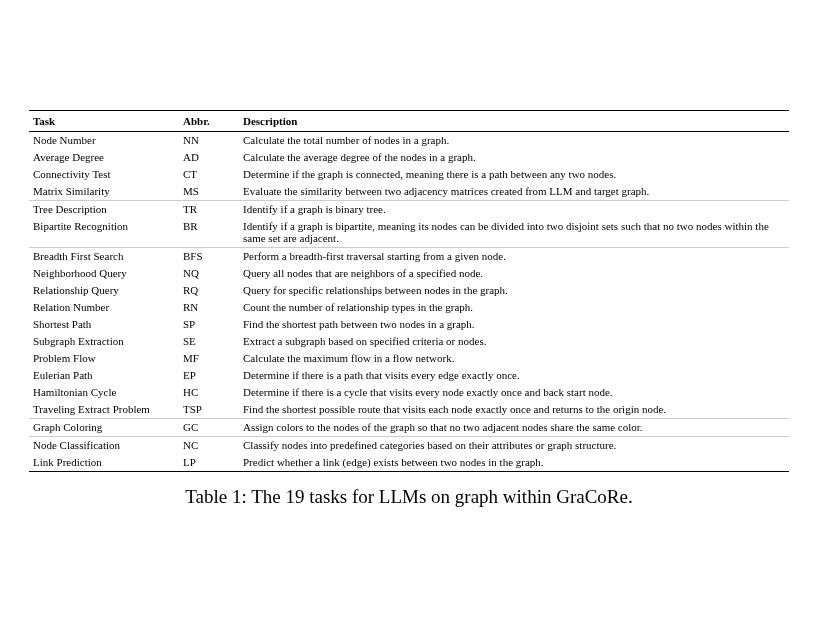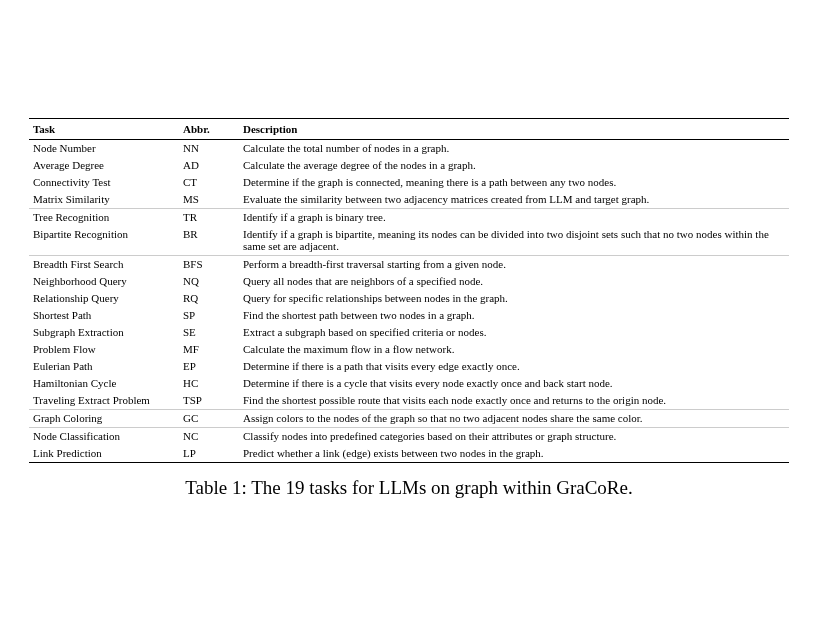--- a/index.html
+++ b/index.html
@@ -77,21 +77,21 @@
           <td class="col-task">Connectivity Test</td>
           <td class="col-abbr">CT</td>
           <td class="col-desc">Determine if the graph is connected, meaning there is a path between any two nodes.</td>
         </tr>
         <tr>
           <td class="col-task">Matrix Similarity</td>
           <td class="col-abbr">MS</td>
           <td class="col-desc">Evaluate the similarity between two adjacency matrices created from LLM and target graph.</td>
         </tr>
         <tr class="has-top-border">
-          <td class="col-task">Tree Recognition</td>
+          <td class="col-task">Tree Description</td>
           <td class="col-abbr">TR</td>
           <td class="col-desc">Identify if a graph is binary tree.</td>
         </tr>
         <tr>
           <td class="col-task">Bipartite Recognition</td>
           <td class="col-abbr">BR</td>
           <td class="col-desc">Identify if a graph is bipartite, meaning its nodes can be divided into two disjoint sets such that no two nodes within the same set are adjacent.</td>
         </tr>
         <tr class="has-top-border">
           <td class="col-task">Breadth First Search</td>
@@ -100,20 +100,25 @@
         </tr>
         <tr>
           <td class="col-task">Neighborhood Query</td>
           <td class="col-abbr">NQ</td>
           <td class="col-desc">Query all nodes that are neighbors of a specified node.</td>
         </tr>
         <tr>
           <td class="col-task">Relationship Query</td>
           <td class="col-abbr">RQ</td>
           <td class="col-desc">Query for specific relationships between nodes in the graph.</td>
+        </tr>
+        <tr>
+          <td class="col-task">Relation Number</td>
+          <td class="col-abbr">RN</td>
+          <td class="col-desc">Count the number of relationship types in the graph.</td>
         </tr>
         <tr>
           <td class="col-task">Shortest Path</td>
           <td class="col-abbr">SP</td>
           <td class="col-desc">Find the shortest path between two nodes in a graph.</td>
         </tr>
         <tr>
           <td class="col-task">Subgraph Extraction</td>
           <td class="col-abbr">SE</td>
           <td class="col-desc">Extract a subgraph based on specified criteria or nodes.</td>

